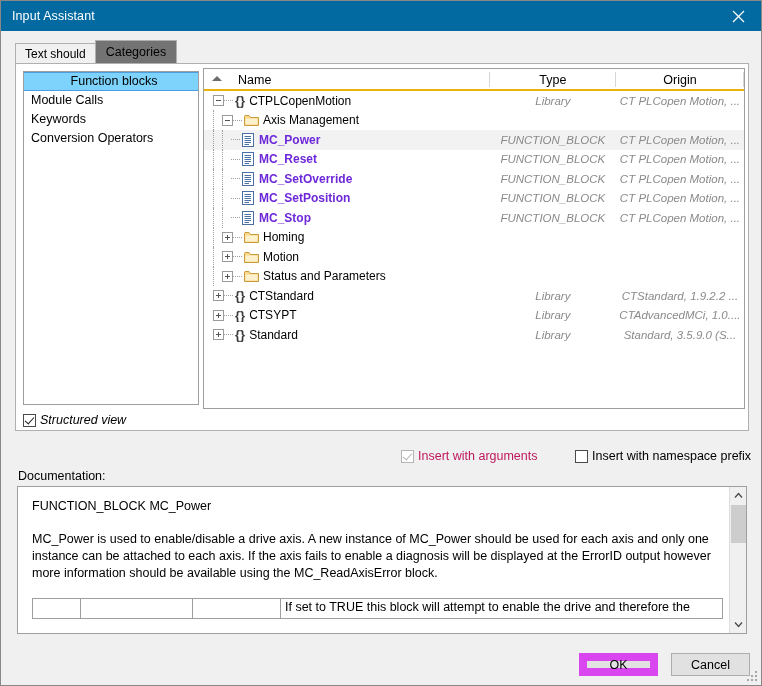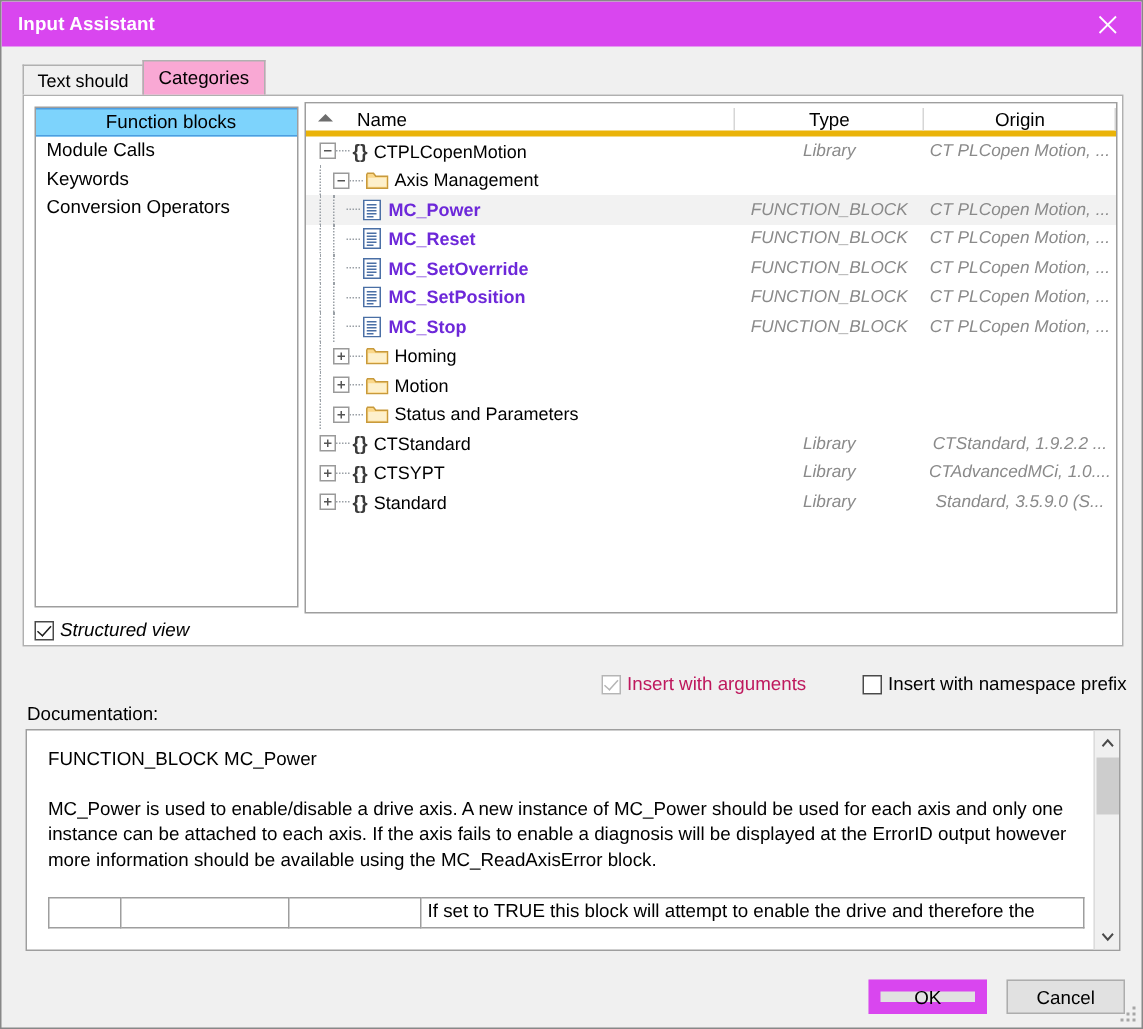--- a/index.html
+++ b/index.html
@@ -16,22 +16,22 @@
     width: 762px; height: 686px;
     background: #f0f0f0;
     border: 1px solid #888888;
     overflow: hidden;
   }
 
   
   .titlebar {
     position: absolute; left: 0; top: 0;
     width: 760px; height: 30px;
-    background: #d946ef;
-    display: flex; align-items: center; font-weight: bold;
+    background: #0369a1;
+    display: flex; align-items: center;
   }
   .titlebar-text {
     margin-left: 11px;
     font-size: 12.5px;
     color: #ffffff;
     letter-spacing: 0.1px;
   }
   .titlebar-spacer { flex: 1 1 auto; }
   .close-btn {
     width: 46px; height: 30px;
@@ -58,21 +58,21 @@
     background: #f0f0f0;
     border: 1px solid #b0b0b0;
     border-bottom: none;
     margin-right: -1px;
     position: relative;
     cursor: default;
     color: #000;
   }
   .tab.active {
     height: 23px;
-    background: #f9a8d4;
+    background: #737373;
     border-color: #b0b0b0;
     z-index: 4;
     font-size: 12.5px;
     padding: 4px 10px;
   }
 
   
   .tabpanel {
     position: absolute;
     left: 14px; top: 62px;
@@ -118,21 +118,21 @@
     width: 542px; height: 341px;
     background: #ffffff;
     border: 1px solid #9e9e9e;
     overflow: hidden;
     z-index: 5;
   }
   .tree-header {
     display: flex;
     height: 22px;
     background: #ffffff;
-    border-bottom: 4px solid #eab308;
+    border-bottom: 2px solid #eab308;
     position: relative;
   }
   .th {
     display: flex; align-items: center; justify-content: center;
     height: 21px;
     font-size: 12.5px;
     color: #000;
     position: relative;
     cursor: default;
   }

